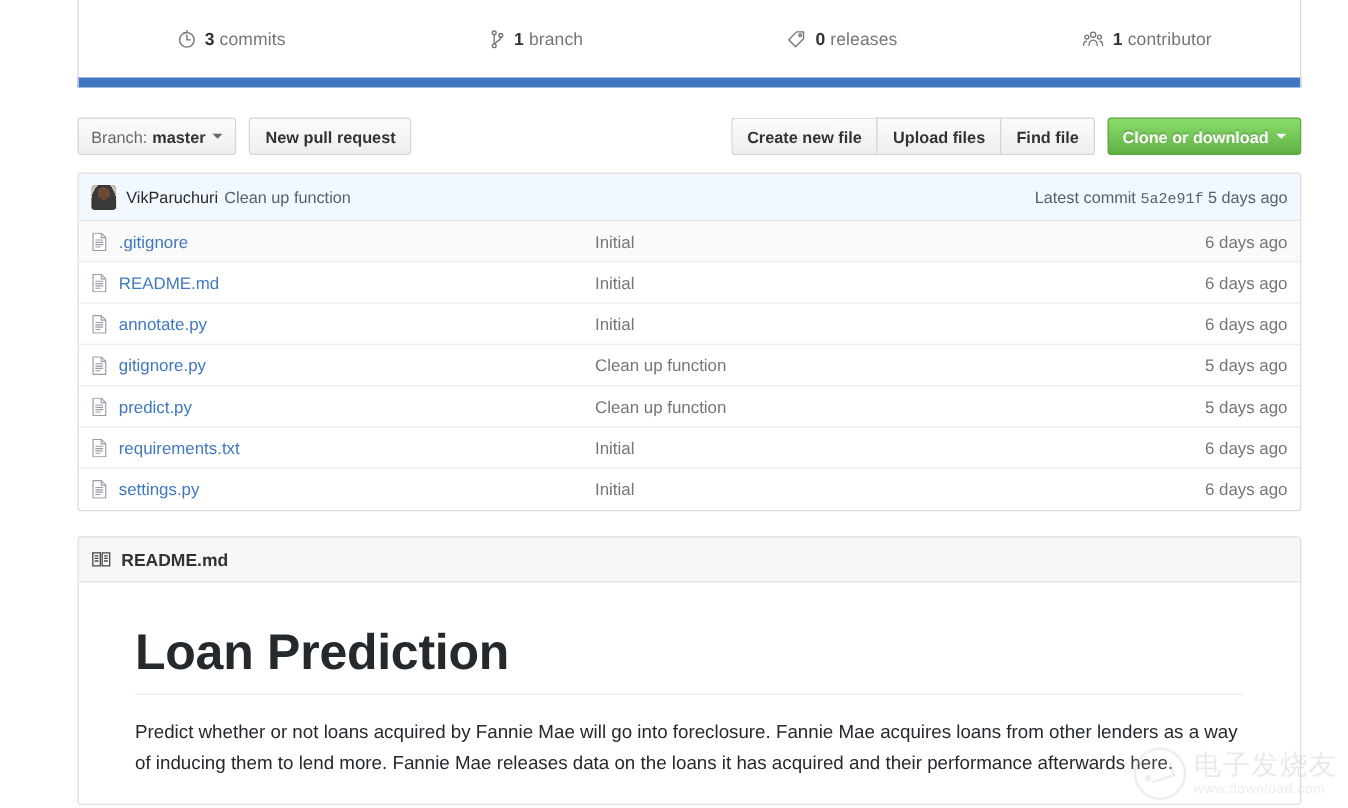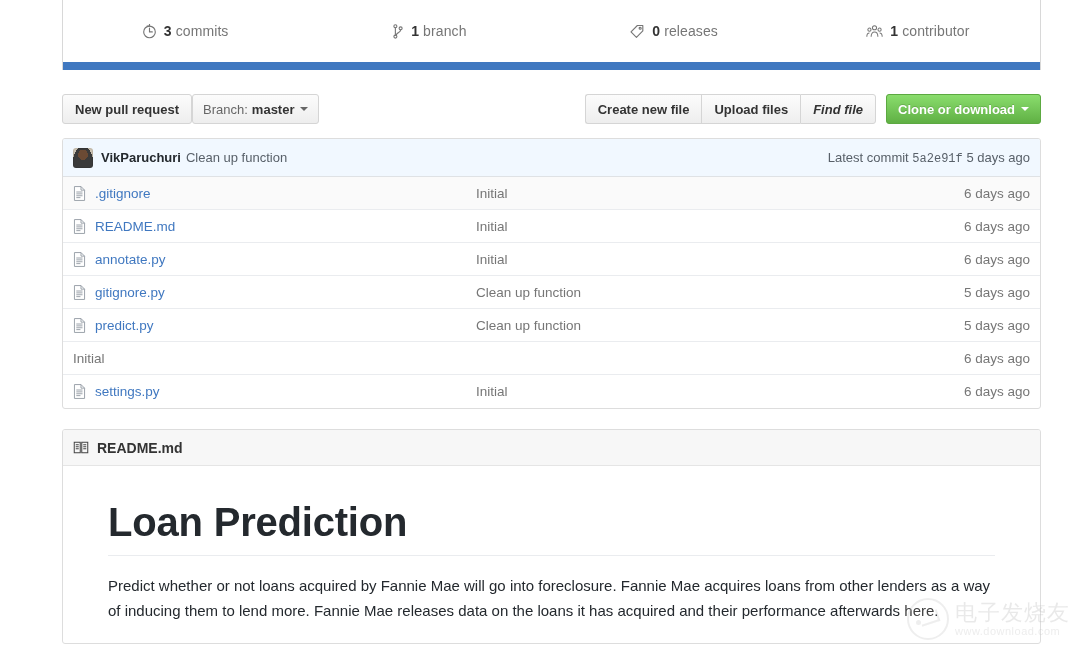--- a/index.html
+++ b/index.html
@@ -111,21 +111,20 @@
   }
   .btn-group { display: flex; }
   .btn-group .btn {
     border-radius: 0;
     border-right-width: 0;
   }
   .btn-group .btn:first-child { border-radius: 3px 0 0 3px; }
   .btn-group .btn:last-child {
     border-radius: 0 3px 3px 0;
     border-right-width: 1px;
-    font-style: italic;
   }
   .btn-green {
     margin-left: 10px;
     color: #fff;
     background-image: linear-gradient(#8add6d, #60b044);
     background-color: #60b044;
     border-color: #5ca941;
     text-shadow: 0 -1px 0 rgba(0,0,0,.15);
     padding: 0 11px;
   }
@@ -153,21 +152,21 @@
     border-radius: 3px;
     margin-right: 8px;
     flex: none;
     background:
       radial-gradient(circle at 50% 34%, #6b4a34 0 5px, transparent 5px),
       radial-gradient(ellipse at 50% 100%, #3a3a3a 0 11px, transparent 11px),
       linear-gradient(#cfc6b6, #b8ad9c);
     background-color: #bdb3a3;
     box-shadow: inset 0 0 0 1px rgba(0,0,0,.08);
   }
-  .commit-author { color: #24292e; font-weight: bold; margin-right: 5px; }
+  .commit-author { color: #24292e; font-weight: normal; margin-right: 5px; }
   .commit-msg { color: #586069; }
   .commit-right {
     margin-left: auto;
     color: #586069;
     font-size: 13px;
     white-space: nowrap;
   }
   .sha {
     font-family: "Liberation Mono", monospace;
     font-size: 12px;
@@ -341,26 +340,26 @@
         </span>
         <b>1</b>
         <span>contributor</span>
       </div>
 
     </div>
     <div class="stats-underline"></div>
 
     <div class="toolbar">
       <div class="toolbar-left">
-        <div class="btn">New pull request</div>
         <div class="btn btn-branch">
           <span>Branch:</span>
           <b>master</b>
           <span class="caret"></span>
         </div>
+        <div class="btn">New pull request</div>
       </div>
 
       <div class="toolbar-right">
         <div class="btn-group">
           <div class="btn">Create new file</div>
           <div class="btn">Upload files</div>
           <div class="btn">Find file</div>
         </div>
         <div class="btn btn-green">
           <span>Clone or download</span>
@@ -453,20 +452,30 @@
                 <path d="M2.6 6.4 H9.2 M2.6 8.4 H9.2 M2.6 10.4 H9.2 M2.6 12.4 H7"></path>
               </svg>
             </span>
             <span class="fname">predict.py</span>
           </div>
           <div class="fmsg">Clean up function</div>
           <div class="fage">5 days ago</div>
         </div>
 
         <div class="frow">
+          <div class="fname-cell">
+            <span class="ficon">
+              <svg width="13" height="15" viewBox="0 0 12 16" fill="none" stroke="#959da5" stroke-width="1">
+                <path d="M.6 .6 H7.6 L11.4 4.4 V15.4 H.6 Z" stroke-linejoin="round" fill="#fff"></path>
+                <path d="M7.6 .6 V4.4 H11.4" stroke-linejoin="round"></path>
+                <path d="M2.6 6.4 H9.2 M2.6 8.4 H9.2 M2.6 10.4 H9.2 M2.6 12.4 H7"></path>
+              </svg>
+            </span>
+            <span class="fname">requirements.txt</span>
+          </div>
           <div class="fmsg">Initial</div>
           <div class="fage">6 days ago</div>
         </div>
 
         <div class="frow">
           <div class="fname-cell">
             <span class="ficon">
               <svg width="13" height="15" viewBox="0 0 12 16" fill="none" stroke="#959da5" stroke-width="1">
                 <path d="M.6 .6 H7.6 L11.4 4.4 V15.4 H.6 Z" stroke-linejoin="round" fill="#fff"></path>
                 <path d="M7.6 .6 V4.4 H11.4" stroke-linejoin="round"></path>

